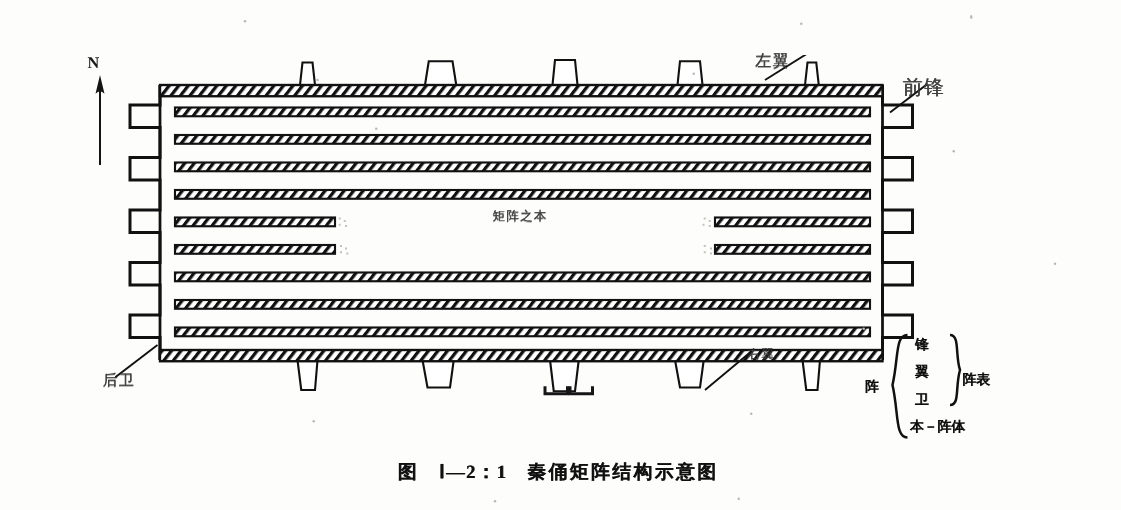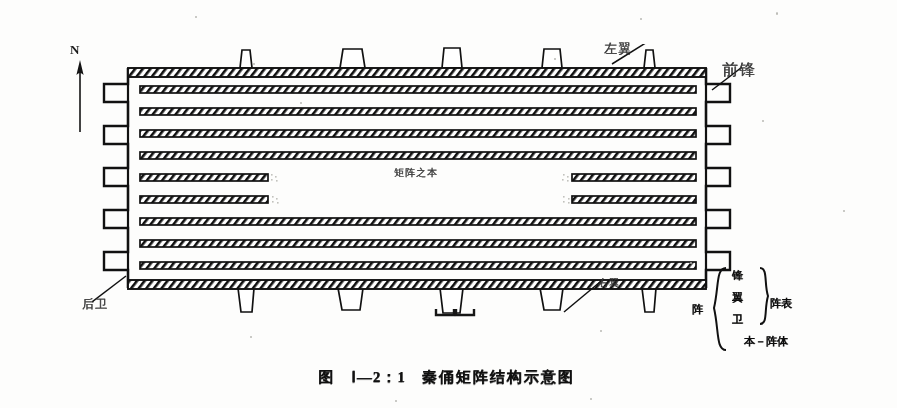--- a/index.html
+++ b/index.html
@@ -85,21 +85,21 @@
   #legend .lg-txt {
     position: absolute;
     font-size: 11px;
     white-space: nowrap;
     text-shadow: 0.4px 0 0 rgba(0,0,0,0.5);
   }
   #lg-zhen     { left: 0px;  top: 36px; }
   #lg-feng     { left: 40px; top: 2px; }
   #lg-yi       { left: 40px; top: 24px; }
   #lg-wei      { left: 40px; top: 46px; }
-  #lg-ben      { left: 36px; top: 68px; font-size: 11px; margin-left: 16px; }
+  #lg-ben      { left: 36px; top: 68px; font-size: 11px; }
   #lg-biao     { left: 78px; top: 30px; }
 
   
   #caption {
     position: absolute;
     left: 0;
     top: 368px;
     width: 893px;
     text-align: center;
     font-size: 15px;

